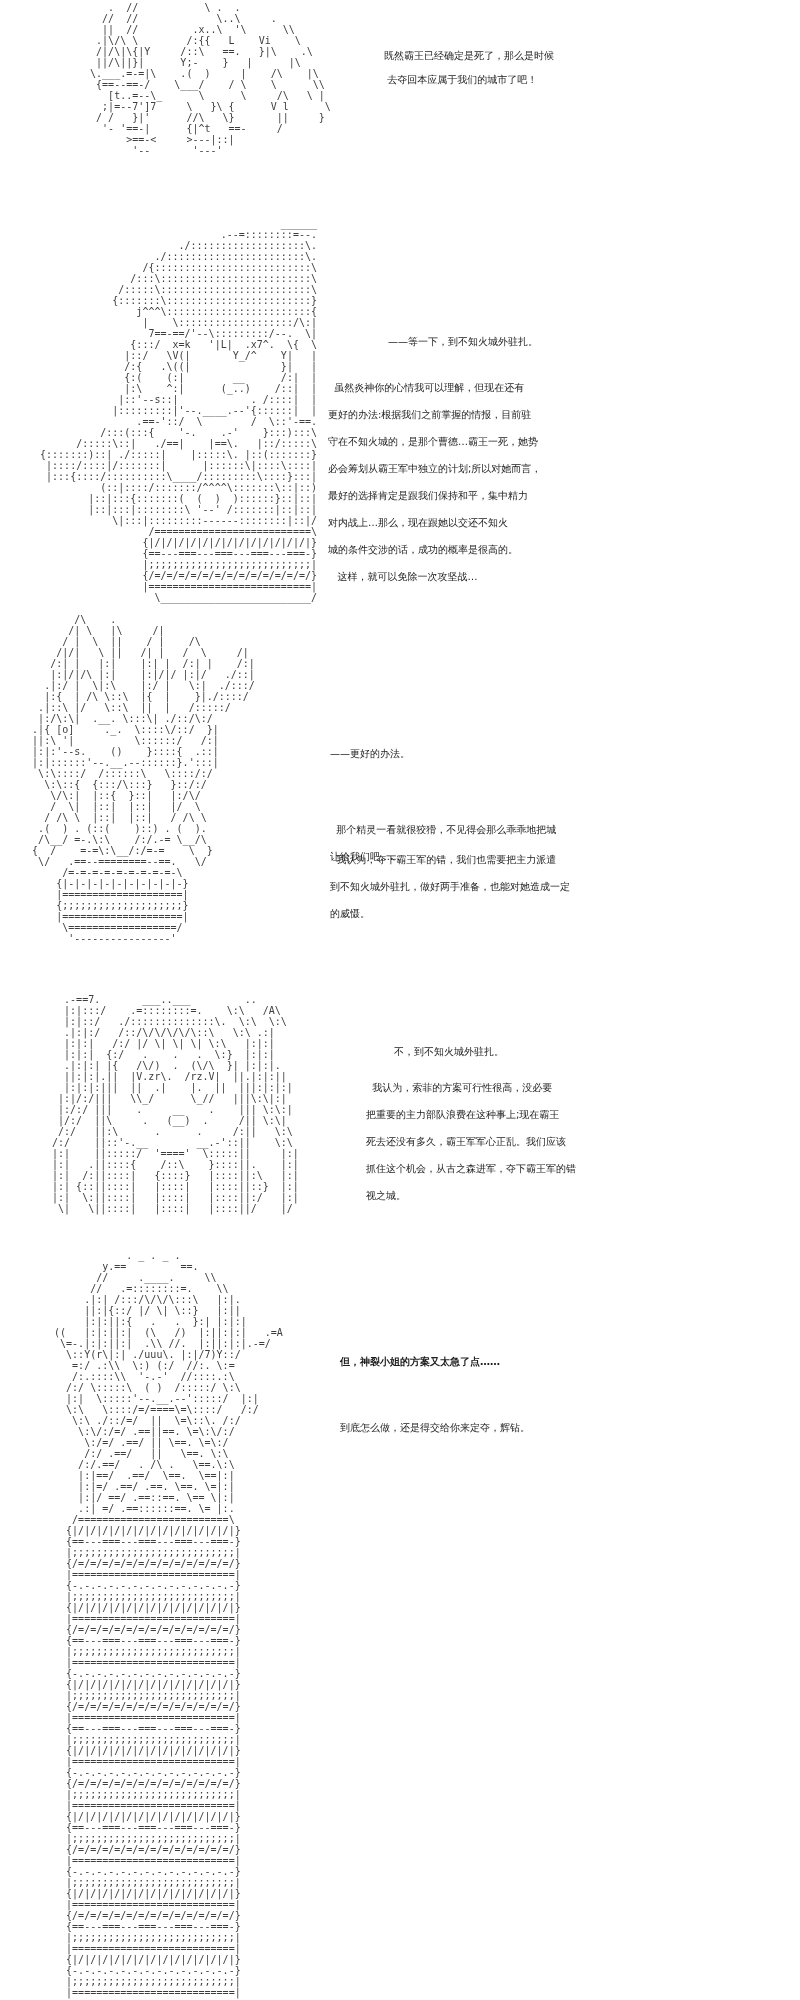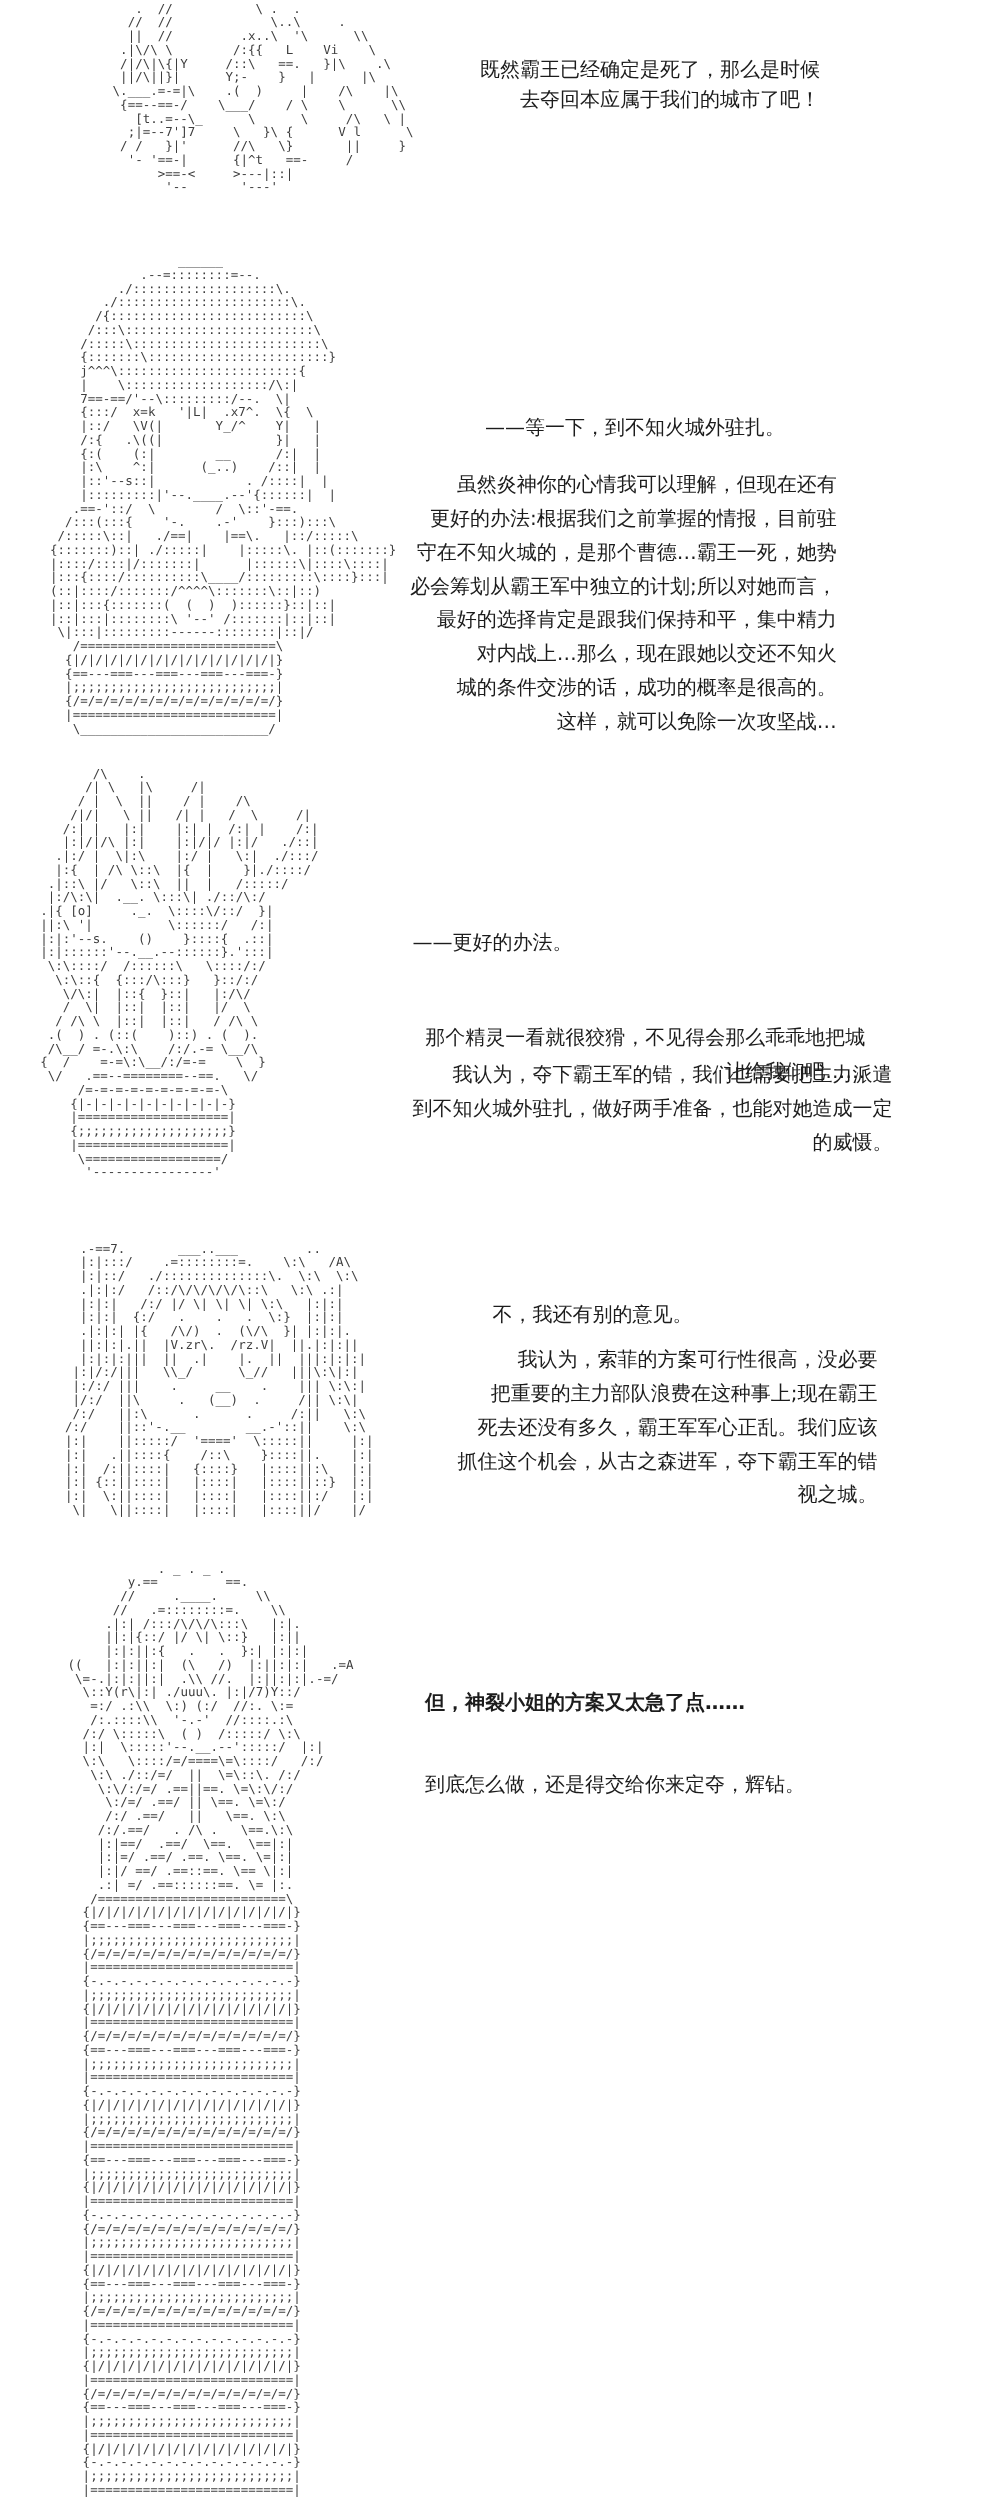--- a/index.html
+++ b/index.html
@@ -17,25 +17,24 @@
     font-family: "DejaVu Sans Mono", monospace;
     font-size: 10px;
     line-height: 11px;
     color: #3d3d3d;
     white-space: pre;
   }
   .dlg {
     position: absolute;
     margin: 0;
     font-family: "DejaVu Sans", sans-serif;
-    font-size: 16px;
+    font-size: 10px;
     line-height: 27px;
     color: #1c1c1c;
     white-space: pre;
-    text-align: right;
   }
 </style>
 </head>
 <body>
 
 <div>
 
   <section>
     <pre class="aa" style="left:72px; top:2px;">      .  //           \ .  .
      //  //             \..\     .
@@ -49,21 +48,21 @@
      ;|=--7']7     \   }\ {      V l      \
     / /   }|'      //\   \}       ||     }
      '- '==-|      {|^t   ==-     /
          &gt;==-&lt;     &gt;---|::|
           '--       '---'</pre>
     <pre class="dlg" style="left:384px; top:44px; line-height:24px;">既然霸王已经确定是死了，那么是时候
  去夺回本应属于我们的城市了吧！</pre>
   </section>
 
   <section>
-    <pre class="aa" style="left:28px; top:204px;">                   ______
+    <pre class="aa" style="left:28px; top:218px;text-align:right;">                   ______
               .--=::::::::=--.
            ./:::::::::::::::::::\.
          ./:::::::::::::::::::::::\.
         /{::::::::::::::::::::::::::\
        /:::\:::::::::::::::::::::::::\
       /:::::\:::::::::::::::::::::::::\
       {:::::::\::::::::::::::::::::::::}
       j^^^\::::::::::::::::::::::::{
       |    \:::::::::::::::::::/\:|
       7==-==/'--\:::::::::/--.  \|
@@ -155,21 +154,21 @@
    |:/:/ |||    .     __    .    ||| \:\:|
    |/:/  ||\     .   (__)  .     /|| \:\|
    /:/   ||:\      .      .     /:||   \:\
   /:/    ||::'-.__        __.-'::||    \:\
   |:|    ||:::::/  '===='  \:::::||     |:|
   |:|   .||::::{    /::\    }::::||.    |:|
   |:|  /:||::::|   {::::}   |::::||:\   |:|
   |:| {::||::::|   |::::|   |::::||::}  |:|
   |:|  \:||::::|   |::::|   |::::||:/   |:|
    \|   \||::::|   |::::|   |::::||/    |/</pre>
-    <pre class="dlg" style="left:394px; top:1038px;">不，我还有别的意见。</pre>
+    <pre class="dlg" style="left:394px; top:1038px;">不，到不知火城外驻扎。</pre>
     <pre class="dlg" style="left:366px; top:1074px;">  我认为，索菲的方案可行性很高，没必要
 把重要的主力部队浪费在这种事上;现在霸王
 死去还没有多久，霸王军军心正乱。我们应该
 抓住这个机会，从古之森进军，夺下霸王军的错
 视之城。</pre>
   </section>
 
   <section>
     <pre class="aa" style="left:42px; top:1250px;">              . _ . _ .
           y.==         ==.

